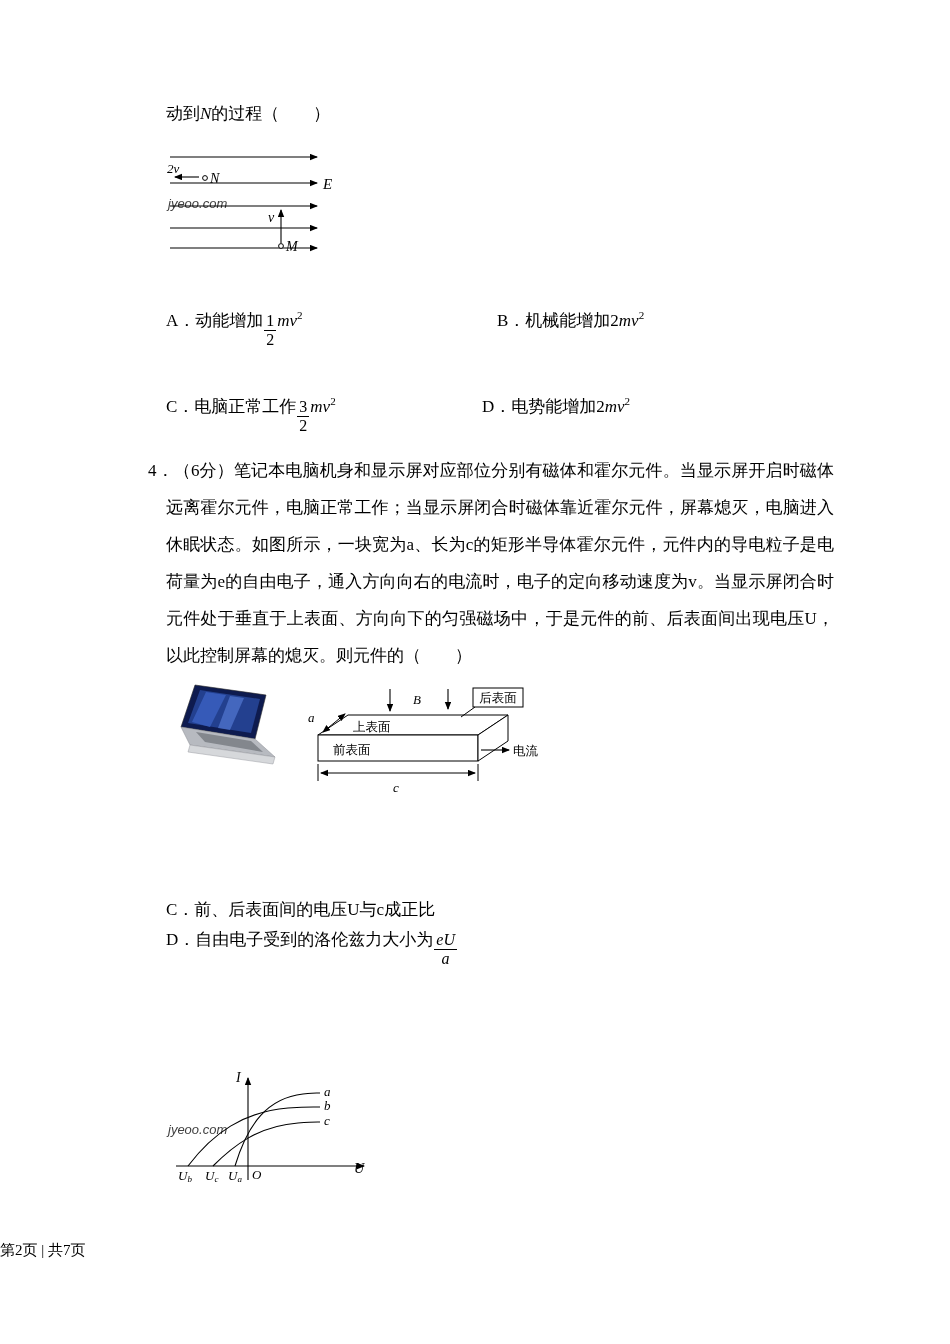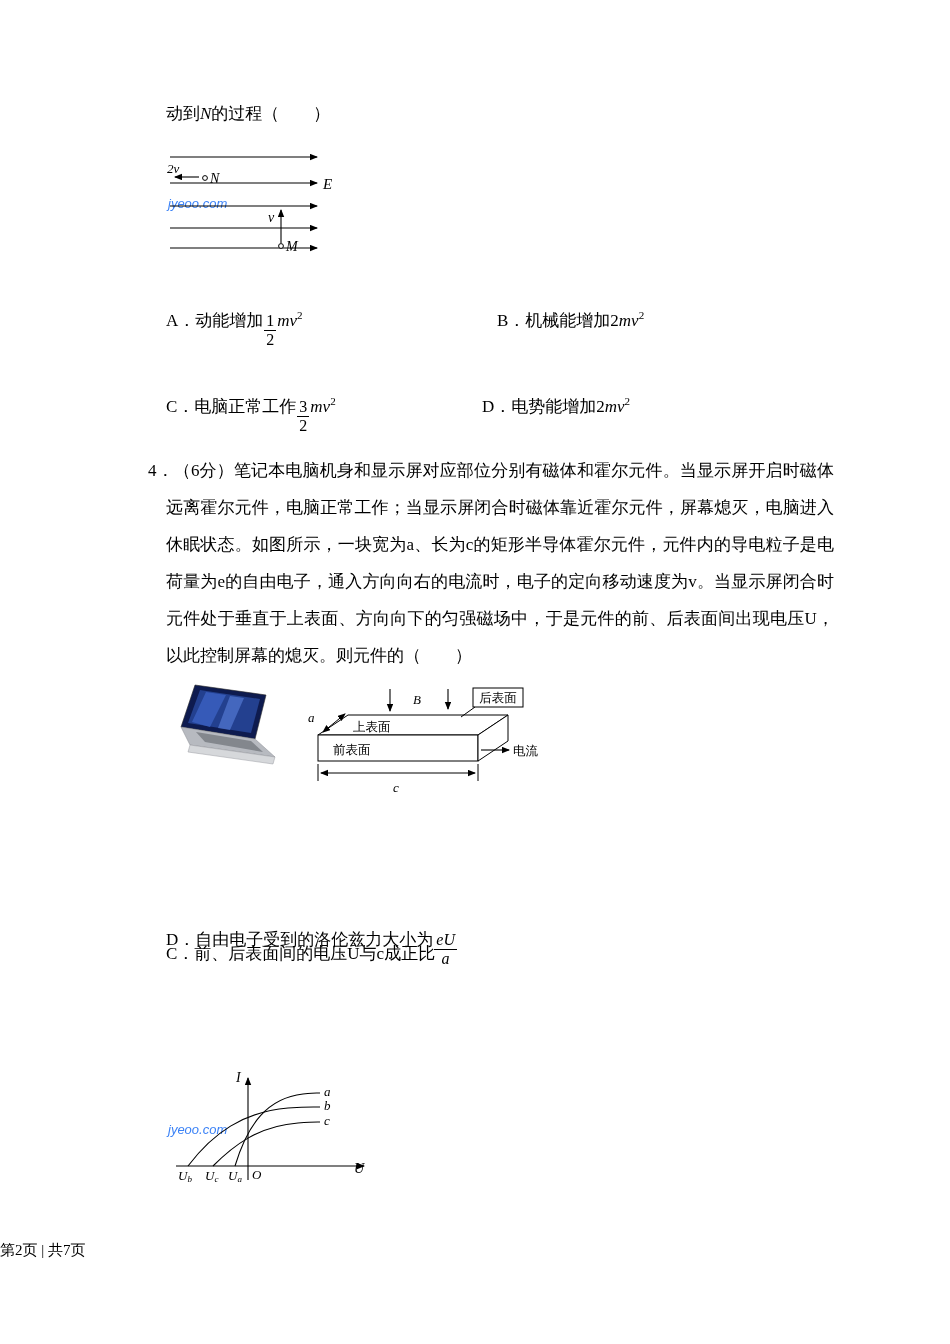--- a/index.html
+++ b/index.html
@@ -7,21 +7,21 @@
         font-family:"Liberation Serif","DejaVu Serif",serif;font-size:17px;overflow:hidden}
   .abs{position:absolute}
   .para{text-align:justify;line-height:37px;padding-left:18px;text-indent:-18px}
   .opt{white-space:nowrap;line-height:26px}
   .frac{display:inline-flex;flex-direction:column;align-items:center;line-height:1.15;
         text-align:center;margin:0 1px;font-size:16px;vertical-align:baseline}
   .frac .num{border-bottom:1px solid #000;padding:0 2px;display:block}
   .frac .den{display:block}
   .var{font-style:italic}
   sup{font-size:0.65em}
-  .watermark{color:#3b82f6;font-size:13px;font-style:italic;
+  .watermark{color:#404040;font-size:13px;font-style:italic;
              font-family:"Liberation Sans",sans-serif}
   .footer{position:absolute;left:0;top:1241px;width:100%;text-align:left;font-size:15px}
   svg{overflow:visible}
   svg text{font-family:"Liberation Serif","DejaVu Serif",serif;fill:#000}
 </style>
 </head>
 <body>
 
 <div class="page">
 
@@ -106,21 +106,21 @@
     <line x1="176" y1="66" x2="204" y2="66" stroke="#000" stroke-width="1.1" marker-end="url(#f2a)"></line>
     <text x="208" y="71" font-size="12.5">电流</text>
     <g stroke="#000" stroke-width="1">
       <line x1="13" y1="80" x2="13" y2="97"></line>
       <line x1="173" y1="80" x2="173" y2="97"></line>
       <line x1="16" y1="89" x2="170" y2="89" marker-start="url(#f2a)" marker-end="url(#f2a)"></line>
     </g>
     <text x="88" y="108" font-size="13" font-style="italic">c</text>
   </svg>
 
-  <div class="abs opt" style="left:166px;top:941px">C．前、后表面间的电压U与c成正比</div>
+  <div class="abs opt" style="left:166px;top:897px">C．前、后表面间的电压U与c成正比</div>
   <div class="abs opt" style="left:166px;top:927px"><span>D．自由电子受到的洛伦兹力大小为</span><span class="frac">
         <span class="num var">eU</span>
         <span class="den var">a</span>
       </span></div>
 
 
   <svg class="abs" style="left:168px;top:1068px" width="205" height="130" viewBox="0 0 205 130">
     <defs>
       <marker id="f3a" markerUnits="userSpaceOnUse" markerWidth="9" markerHeight="9" refX="7" refY="3.2" orient="auto">
         <path d="M0,0 L8,3.2 L0,6.4 Z" fill="#000"></path>

